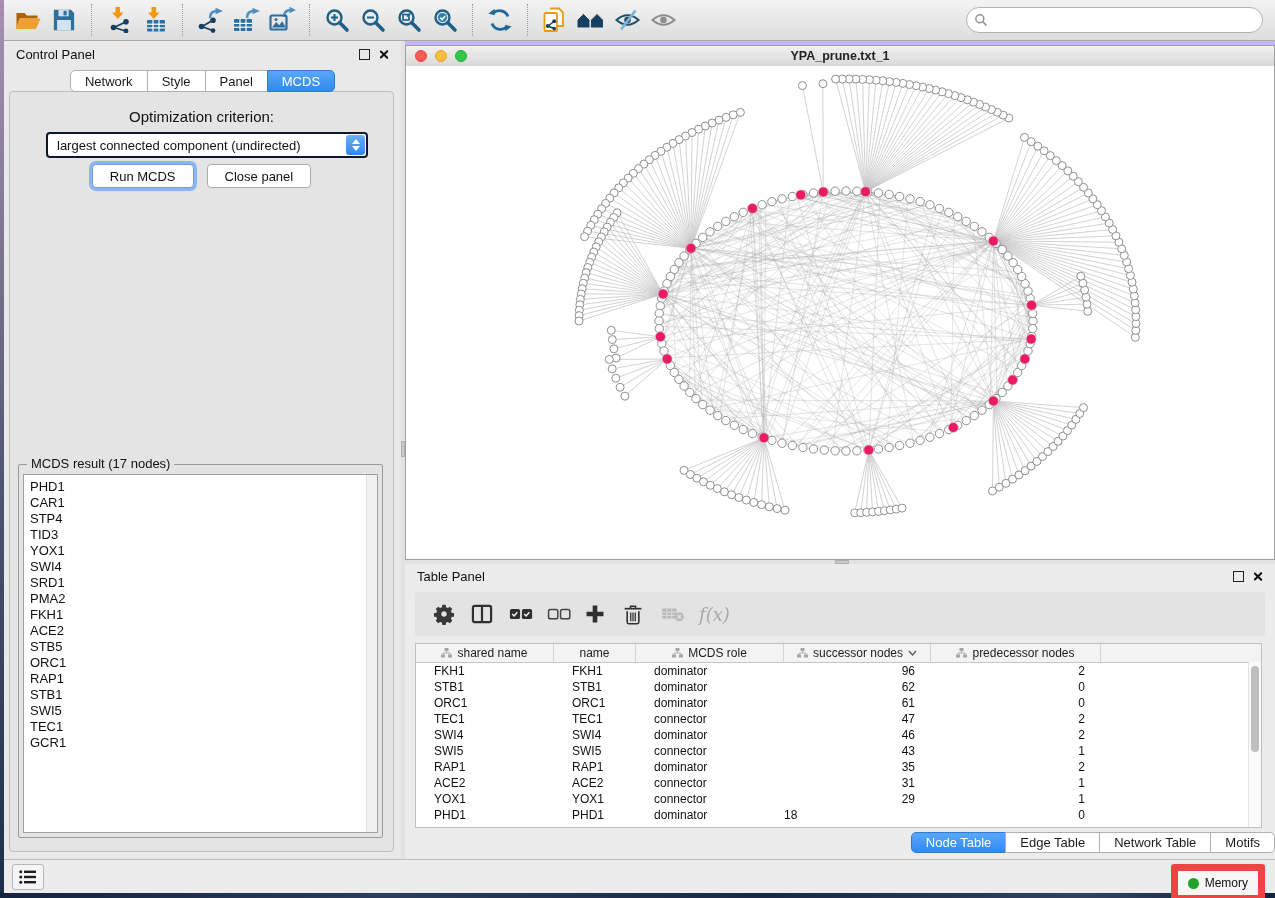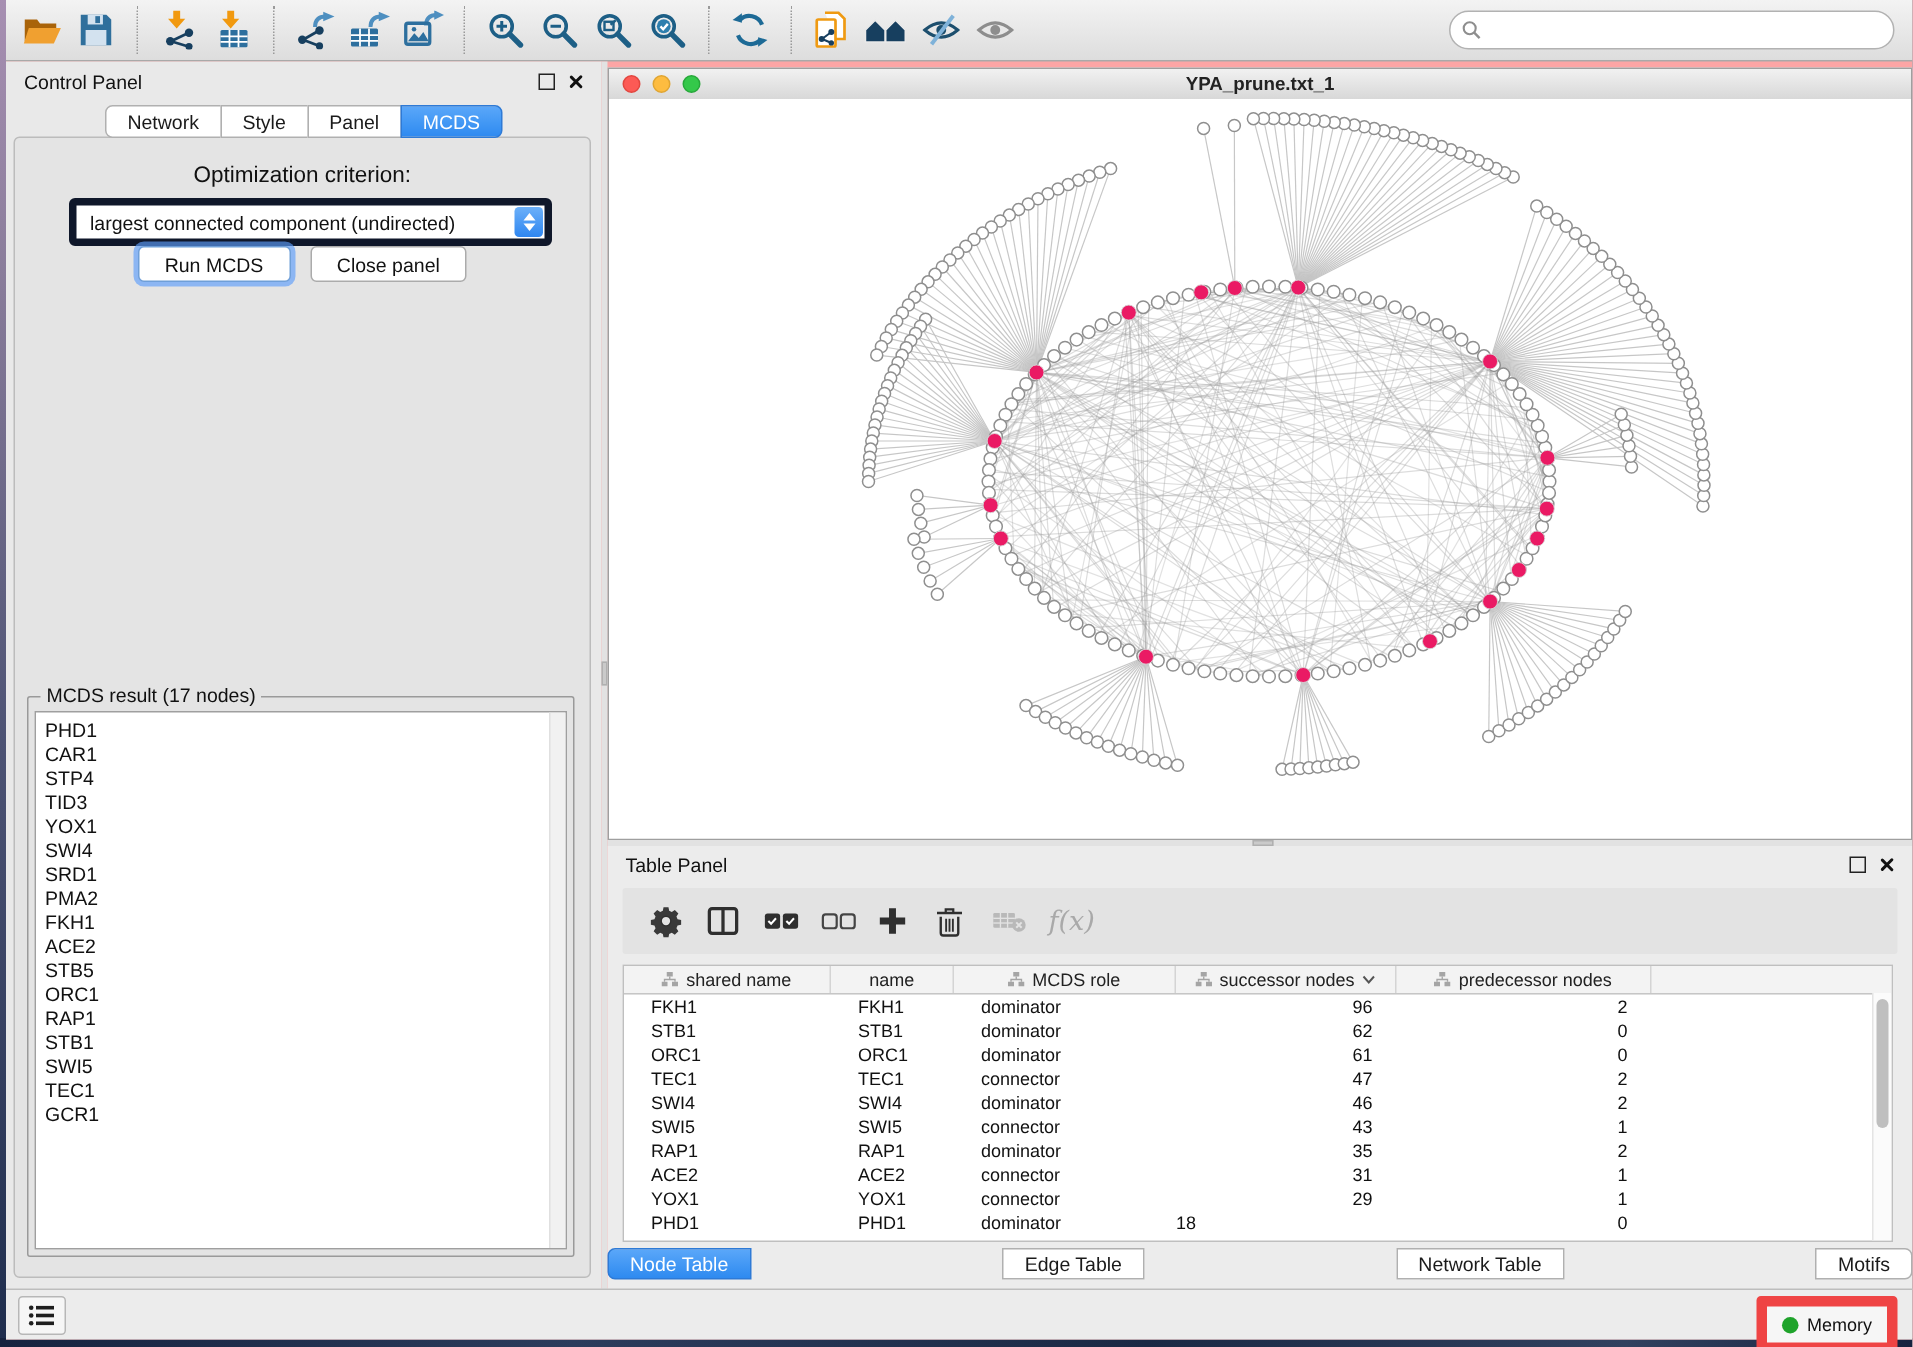--- a/index.html
+++ b/index.html
@@ -2,21 +2,21 @@
 <html><head>
 <meta charset="utf-8">
 <style>
   html,body{margin:0;padding:0;}
   body{font-family:"Liberation Sans",sans-serif;-webkit-font-smoothing:antialiased;}
   .screen{position:relative;width:1275px;height:898px;overflow:hidden;background:#1b2a47;}
   .left-strip{position:absolute;left:0;top:0;width:4px;height:100%;
     background:linear-gradient(#a78fb2 0%,#8a7d9b 20%,#4d5374 55%,#1e2d4d 100%);}
   .bottom-strip{position:absolute;left:0;bottom:0;width:100%;height:6px;
     background:linear-gradient(90deg,#16233f,#2c3c5c 30%,#1a2944 60%,#31415f 85%,#16233f);}
-  .app{position:absolute;left:4px;top:0;right:0;bottom:5px;background:#fca5a5;}
+  .app{position:absolute;left:4px;top:0;right:0;bottom:5px;background:#c4b5fd;}
 
   
   .toolbar{position:absolute;left:0;top:0;right:0;height:40px;display:flex;align-items:center;
     background:linear-gradient(#f3f3f3,#dddddd);border-bottom:1px solid #a9a9a9;padding-left:6px;}
   .tbtn{width:36px;height:34px;display:flex;align-items:center;justify-content:center;flex:0 0 auto;}
   .tsep{width:0;height:32px;border-left:1px dotted #9a9a9a;margin:0 9px;flex:0 0 auto;}
   .searchbox{margin-left:auto;margin-right:12px;width:288px;height:24px;background:#fff;
     border:1px solid #b2b2b2;border-radius:13px;display:flex;align-items:center;padding-left:7px;}
   .searchbox input{border:none;outline:none;flex:1;font-size:12px;background:transparent;height:18px;}
 
@@ -31,21 +31,21 @@
   .cp-tabs{position:absolute;top:29px;left:0;right:0;display:flex;justify-content:center;z-index:3;}
   .tab{height:20px;padding:0 14px;display:flex;align-items:center;background:#fff;
     border:1px solid #b0b0b0;margin-left:-1px;font-size:13px;color:#1a1a1a;}
   .tab:first-child{border-radius:5px 0 0 5px;margin-left:0;}
   .tab:last-child{border-radius:0 5px 5px 0;}
   .tab.active{background:linear-gradient(#5aa7f9,#2e8af0);border-color:#2e7ad6;color:#fff;}
   .cp-box{position:absolute;left:5px;right:7px;top:50px;bottom:8px;background:#e4e4e4;
     border:1px solid #bcbcbc;border-radius:4px;}
   .opt-label{position:absolute;top:16px;left:0;right:0;text-align:center;font-size:15px;color:#111;}
   .dropdown{position:absolute;left:36px;right:25px;top:40px;height:22px;background:#fff;
-    border:5px solid #0f172a;border-radius:4px;display:flex;align-items:center;font-size:13px;color:#111;}
+    border:2px solid #0f172a;border-radius:4px;display:flex;align-items:center;font-size:13px;color:#111;}
   .dropdown .dd-text{padding-left:9px;flex:1;white-space:nowrap;overflow:hidden;}
   .dd-stepper{width:19px;height:20px;margin:0 1px;border-radius:3px;background:linear-gradient(#6cb0f9,#2f86f0);
     display:flex;flex-direction:column;align-items:center;justify-content:center;gap:2px;}
   .dd-up{width:0;height:0;border-left:4px solid transparent;border-right:4px solid transparent;border-bottom:5px solid #fff;}
   .dd-down{width:0;height:0;border-left:4px solid transparent;border-right:4px solid transparent;border-top:5px solid #fff;}
   .btn-row{position:absolute;top:72px;left:0;right:0;display:flex;justify-content:center;gap:13px;}
   .pbtn{height:22px;padding:0 17px;background:#fff;border:1px solid #ababab;border-radius:4px;
     font-size:13px;color:#111;display:flex;align-items:center;}
   .pbtn.focused{box-shadow:0 0 0 3px rgba(92,156,250,.65);border-color:#6f9fd8;}
   .fieldset{position:absolute;left:8px;right:10px;top:372px;bottom:13px;border:1px solid #9a9a9a;border-radius:2px;}
@@ -80,21 +80,21 @@
     border-radius:2px;display:flex;align-items:center;padding-left:18px;gap:0;}
   .ttbtn{width:38px;height:36px;display:flex;align-items:center;justify-content:flex-start;}
   .tp-table{position:absolute;left:10px;right:13px;top:79px;bottom:32px;background:#fff;border:1px solid #bfbfbf;overflow:hidden;}
   .thead{display:flex;height:18px;background:#f3f3f3;border-bottom:1px solid #c6c6c6;}
   .th{display:flex;align-items:center;justify-content:center;gap:5px;font-size:12px;color:#222;
     border-right:1px solid #d4d4d4;box-sizing:border-box;flex:0 0 auto;}
   .trow{display:flex;height:16px;align-items:center;}
   .td{font-size:12px;color:#111;flex:0 0 auto;box-sizing:border-box;white-space:nowrap;overflow:hidden;}
   .vsb{position:absolute;right:0;top:18px;bottom:0;width:12px;background:#fbfbfb;border-left:1px solid #e4e4e4;}
   .vsb-thumb{position:absolute;left:2px;right:2px;top:4px;height:86px;border-radius:5px;background:#bfbfbf;}
-  .tp-tabs{position:absolute;left:0;right:0;bottom:7px;display:flex;justify-content:space-between;}
+  .tp-tabs{position:absolute;left:0;right:0;bottom:7px;display:flex;justify-content:flex-end;}
 
   
   .statusbar{position:absolute;left:0;right:0;bottom:0;height:33px;background:#ececec;border-top:1px solid #bdbdbd;}
   .sbtn{position:absolute;left:8px;top:4px;width:30px;height:24px;background:#f6f6f6;border:1px solid #b7b7b7;
     border-radius:3px;display:flex;align-items:center;justify-content:center;}
   .membtn{position:absolute;right:10px;top:4px;height:24px;padding:0 10px;background:#f6f6f6;border:7px solid #ef4444;
     border-radius:3px;display:flex;align-items:center;gap:6px;font-size:12px;color:#111;}
   .memdot{width:11px;height:11px;border-radius:50%;background:#1fa32b;}
 
   .hdr-colicon{opacity:.55;}

